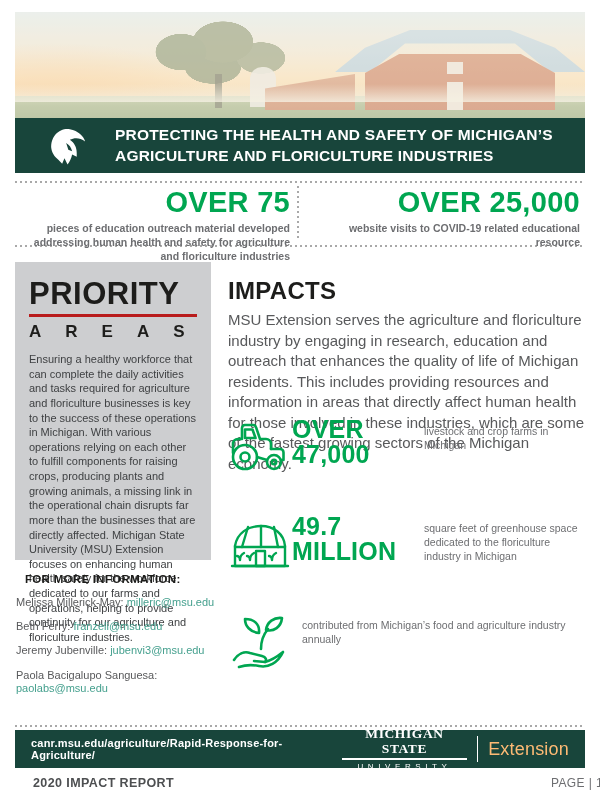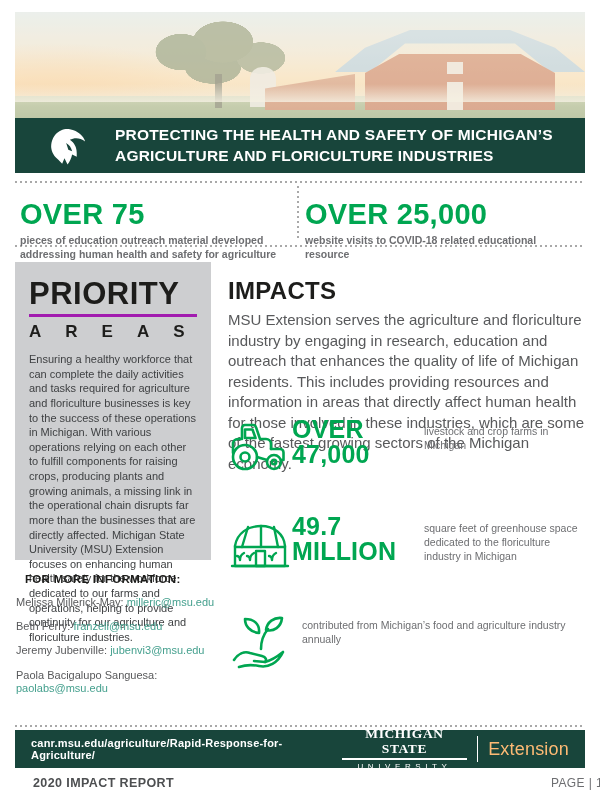--- a/index.html
+++ b/index.html
@@ -92,34 +92,34 @@
     position:absolute; left:15px; width:570px; height:3px;
     background-image:repeating-linear-gradient(90deg,#a9a9a9 0 2px, transparent 2px 5px);
     background-size:auto 2px; background-repeat:repeat-x; background-position:0 1px;
   }
   .dot-v {
     position:absolute; width:2px;
     background-image:repeating-linear-gradient(180deg,#a9a9a9 0 2px, transparent 2px 5px);
   }
 
   
-  .topstat { position:absolute; text-align:left;margin-top:12px; }
+  .topstat { position:absolute; text-align:right; }
   .topstat .big { color:#00A651; font-weight:800; font-size:29px; letter-spacing:.3px; }
   .topstat .desc { margin-top:2px; color:#6d6e71; font-size:10.5px; line-height:1.35;font-weight:bold; }
   #topstat-left  { left:20px;  top:186px; width:270px; }
   #topstat-right { left:305px; top:186px; width:275px; }
 
   
   .priority {
     position:absolute; left:15px; top:262px; width:196px; height:298px;
     background:#cdced0; padding:16px 14px 0 14px;
   }
   .priority .head-top {
     color:#1d1d1b; font-weight:800; font-size:31px; letter-spacing:.5px; line-height:1;
-    border-bottom:3px solid #a21caf; padding-bottom:5px;
+    border-bottom:3px solid #b91c1c; padding-bottom:5px;
   }
   .priority .head-bottom {
     color:#1d1d1b; font-weight:700; font-size:17px; letter-spacing:24px;
     margin-top:6px; white-space:nowrap; overflow:hidden; line-height:1;
   }
   .priority .body {
     margin-top:12px; color:#3f4143; font-size:11px; line-height:1.33;
   }
 
   
@@ -218,21 +218,21 @@
   <div class="dotrule" style="top:180px"></div>
   <div class="dotrule" style="top:244px"></div>
   <div class="dot-v" style="left:297px; top:186px; height:54px"></div>
 
   <div class="topstat" id="topstat-left">
     <div class="big">OVER 75</div>
     <div class="desc">pieces of education outreach material developed addressing human health and safety for agriculture and floriculture industries</div>
   </div>
   <div class="topstat" id="topstat-right">
     <div class="big">OVER 25,000</div>
-    <div class="desc">website visits to COVID-18 related educational resource</div>
+    <div class="desc">website visits to COVID-19 related educational resource</div>
   </div>
 
   <div class="priority">
     <div class="head-top">PRIORITY</div>
     <div class="head-bottom">AREAS</div>
     <div class="body">Ensuring a healthy workforce that can complete the daily activities and tasks required for agriculture and floriculture businesses is key to the success of these operations in Michigan. With various operations relying on each other to fulfill components for raising crops, producing plants and growing animals, a missing link in the operational chain disrupts far more than the businesses that are directly affected. Michigan State University (MSU) Extension focuses on enhancing human health safety for the workforce dedicated to our farms and operations, helping to provide continuity for our agriculture and floriculture industries.</div>
   </div>
 
   <div class="contact">
     <div class="head">FOR MORE INFORMATION:</div>

